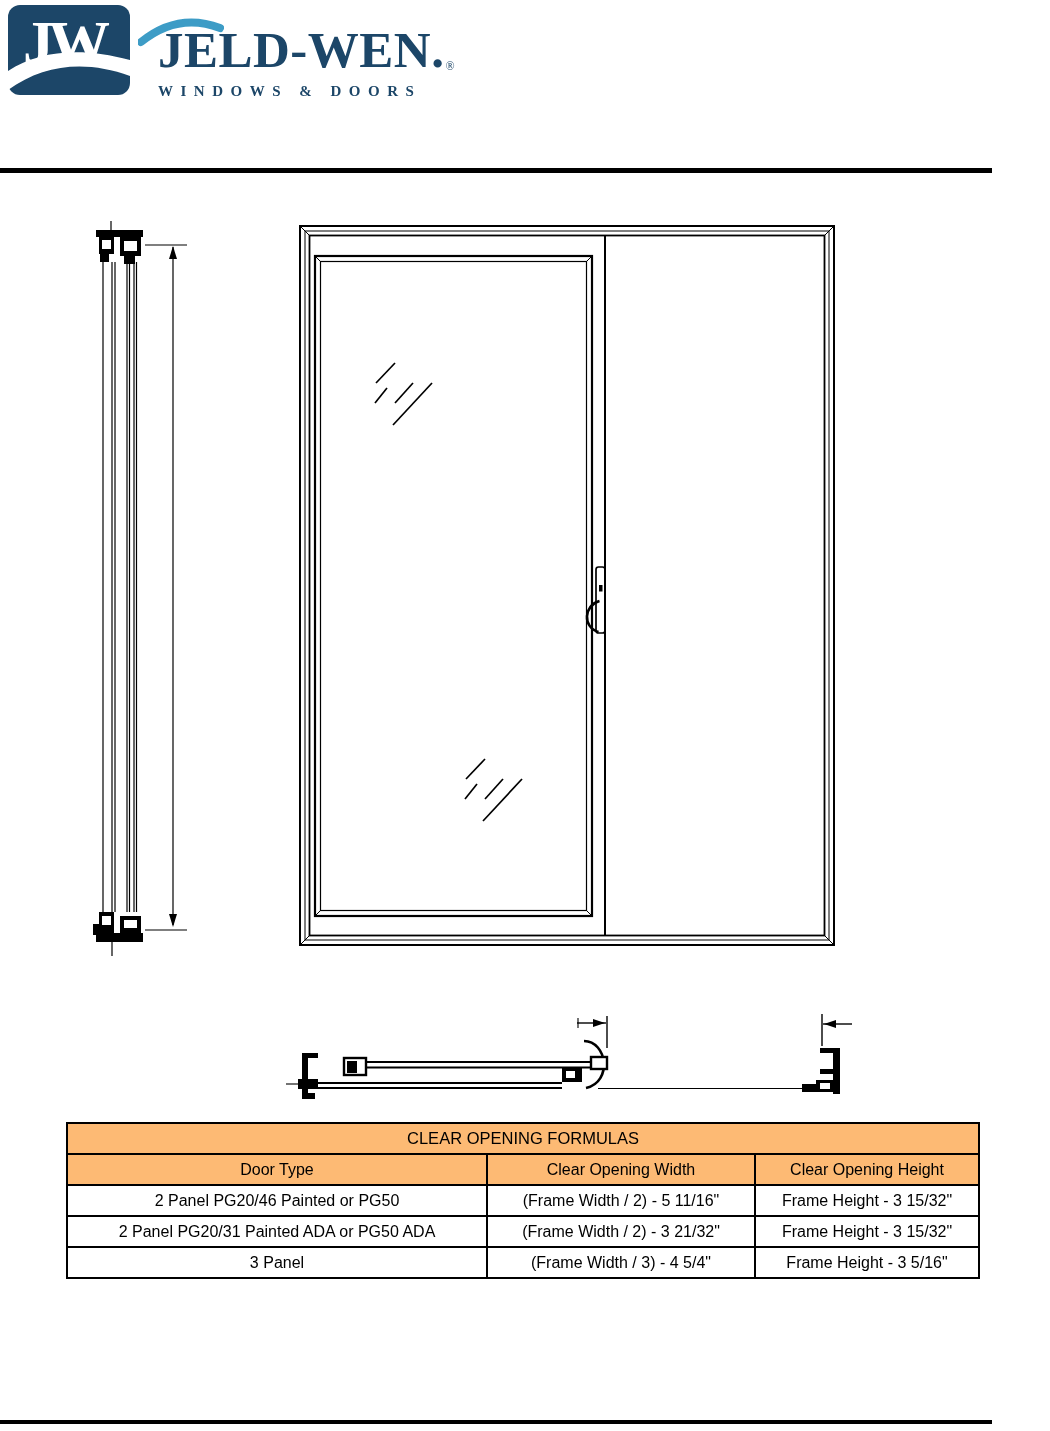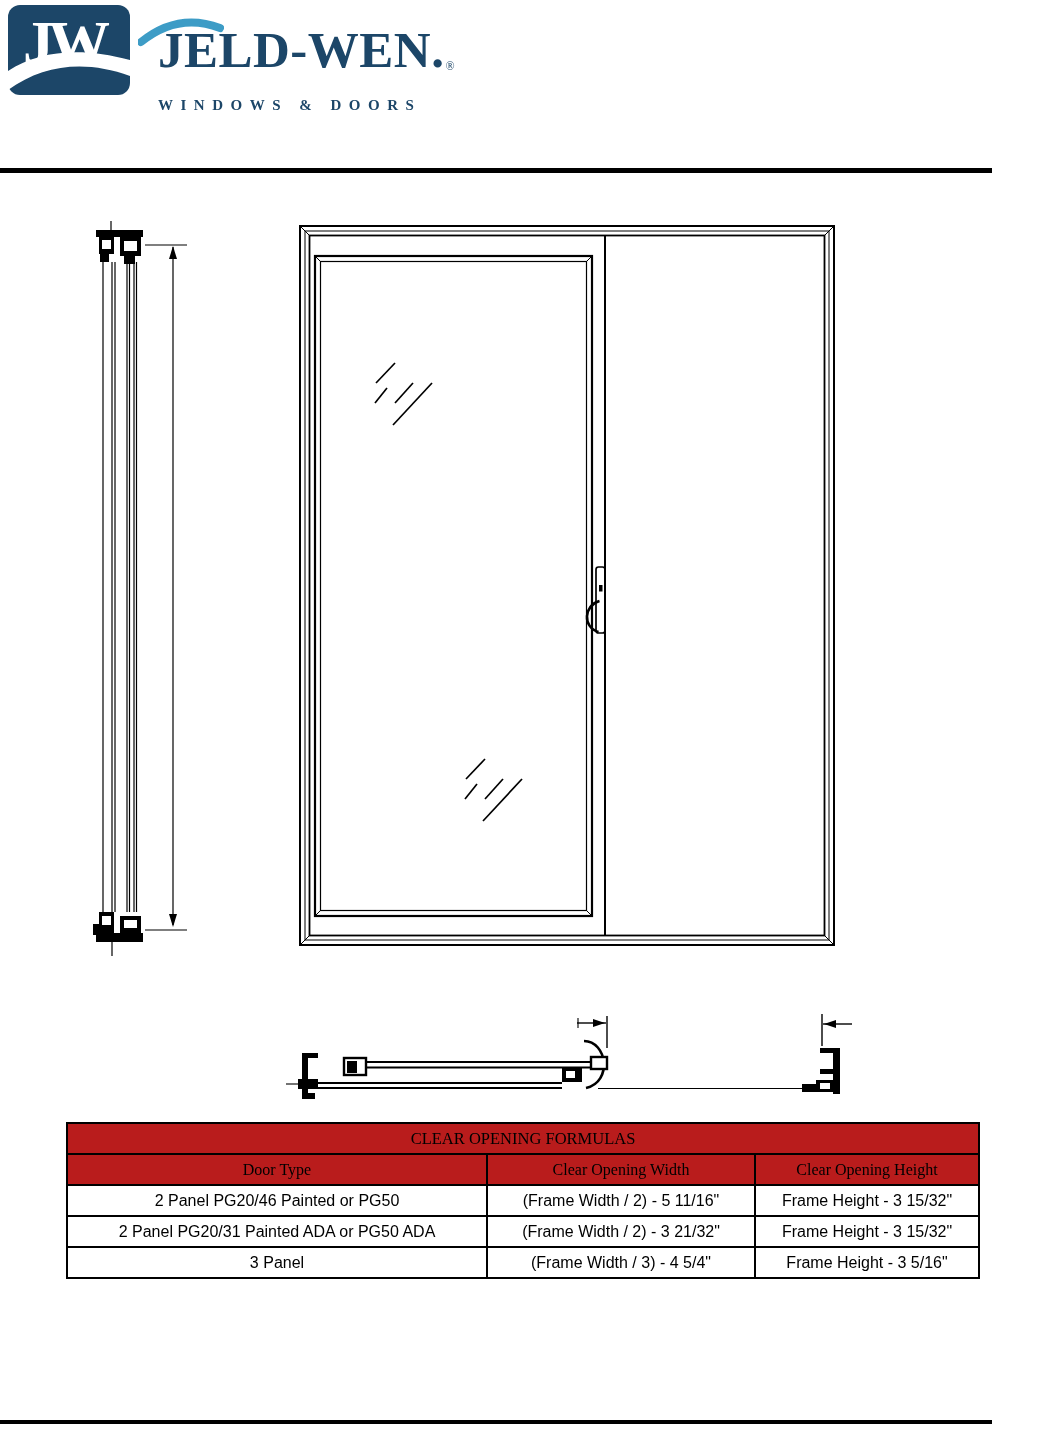--- a/index.html
+++ b/index.html
@@ -21,39 +21,39 @@
     font-size:51px; line-height:1.05; color:#1c4668; letter-spacing:0.5px;
     white-space:nowrap;
   }
   .brand-reg {
     font-family:"Liberation Serif", serif; font-size:12px; color:#1c4668;
     margin-left:1px; transform:translateY(-4px);
   }
   .brand-tagline {
     font-family:"Liberation Serif", serif; font-weight:bold;
     font-size:15px; color:#1c4668; letter-spacing:7.5px;
-    margin-top:19px; white-space:nowrap;
+    margin-top:5px; white-space:nowrap;
   }
   .brand-swoosh { position:absolute; left:130px; top:6px; pointer-events:none; }
 
   
   .diagram { position:absolute; left:0; top:196px; width:1050px; height:915px; }
 
   
   .formulas {
     position:absolute; left:66px; top:1122px; width:912px;
     border-collapse:collapse; table-layout:fixed;
     font-size:16px; color:#000;
   }
   .formulas th, .formulas td {
     border:2px solid #000; height:29px; text-align:center;
     vertical-align:middle; font-weight:normal; padding:0 2px;
     white-space:nowrap; overflow:hidden;
   }
-  .formulas .gray { background:#b91c1c;font-family:Liberation Serif, serif; }
+  .formulas .gray { background:#fdba74; }
   .formulas .title-cell { font-size:16.5px; }
 </style>
 </head>
 <body>
 
 <div class="page">
 
   <div class="brand">
     <svg class="jw-box" width="122" height="90" viewBox="0 0 122 90">
       <rect x="0" y="0" width="122" height="90" rx="12" fill="#1c4668"></rect>

